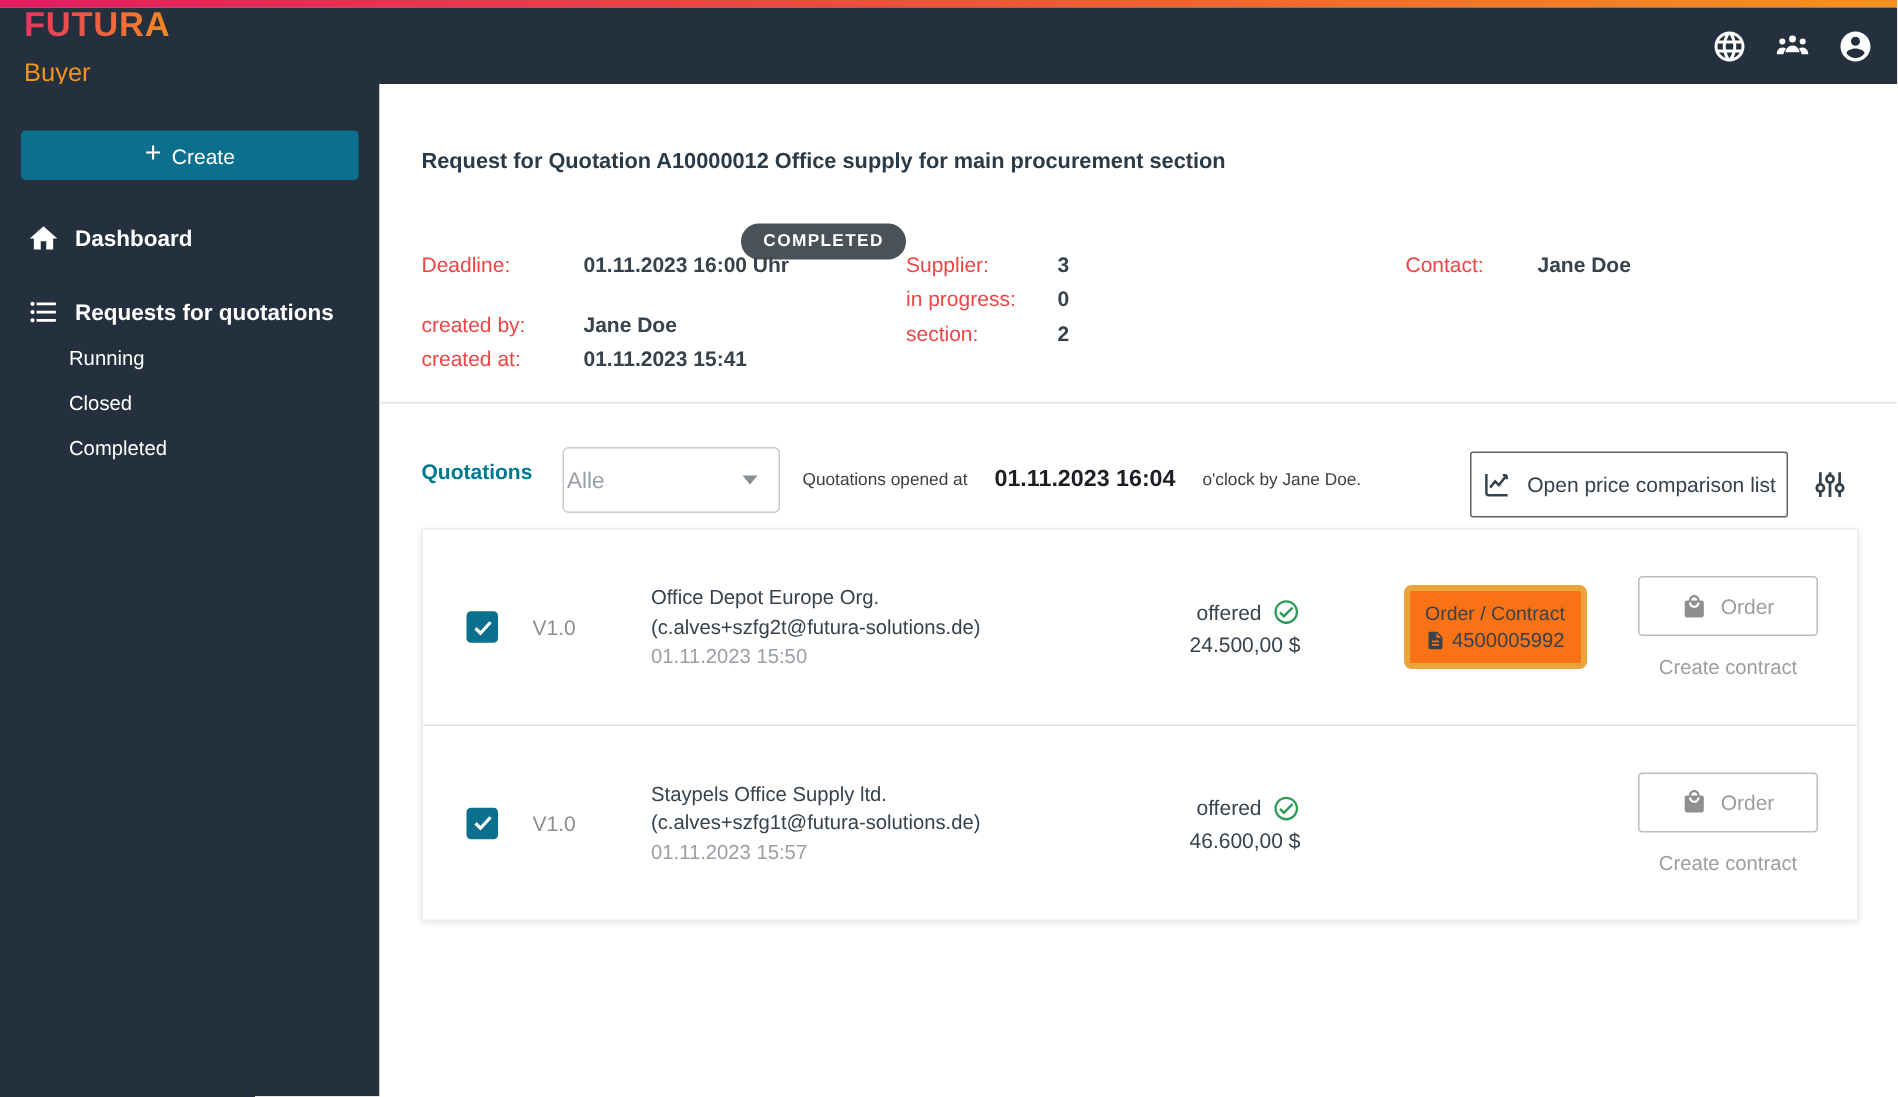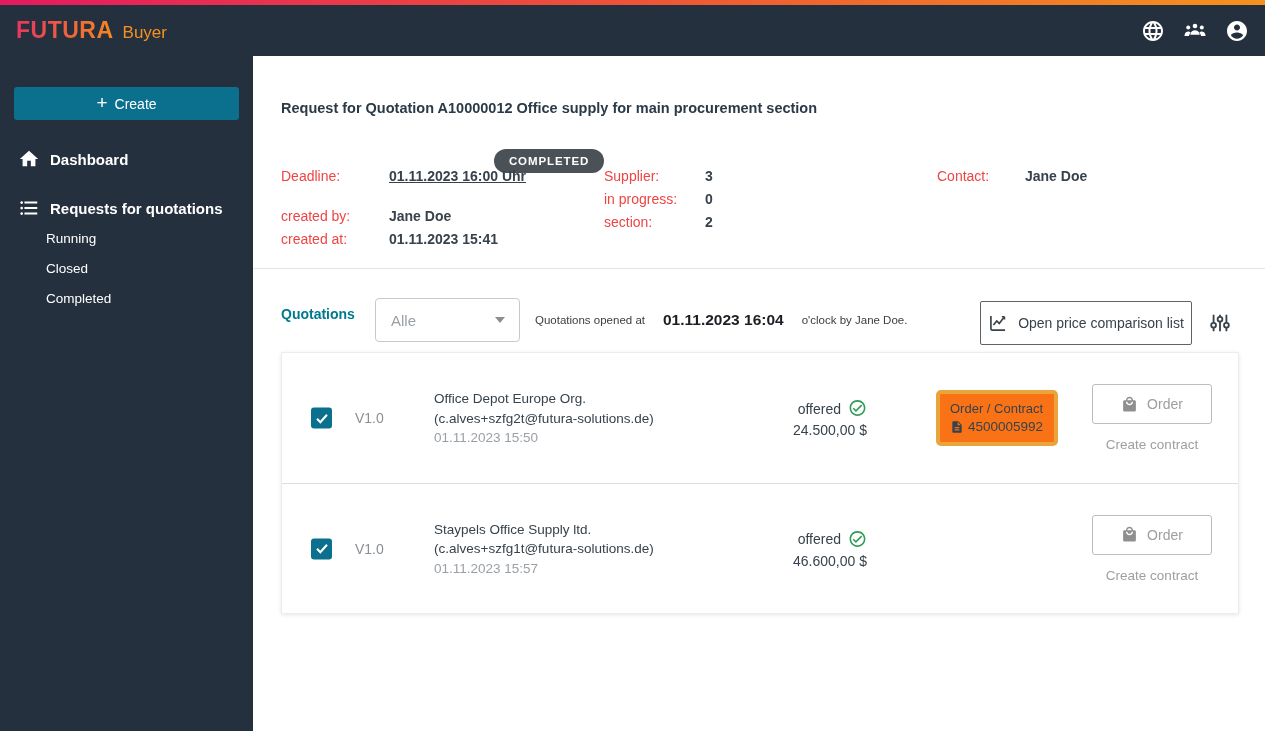--- a/index.html
+++ b/index.html
@@ -6,21 +6,21 @@
   html,body { width:1265px; height:731px; font-family:"Liberation Sans", sans-serif; background:#fff; }
   .page { position:relative; width:1265px; height:731px; overflow:hidden; background:#fff; }
 
   
   .stripe { position:absolute; top:0; left:0; width:100%; height:5px;
             background:linear-gradient(90deg,#e41a60 0%, #ef5a33 55%, #f5921e 100%); }
 
   
   .header { position:absolute; top:5px; left:0; width:100%; height:51px; background:#25303e;
             display:flex; align-items:center; padding:0 16px; }
-  .brand { display:flex; align-items:baseline; gap:9px; }
+  .brand { display:flex; align-items:baseline; gap:9px;flex-direction:column; }
   .brand-name { font-size:23px; font-weight:800; letter-spacing:.5px;
                 background:linear-gradient(90deg,#e8355f,#f58a1f);
                 -webkit-background-clip:text; background-clip:text; color:transparent; }
   .brand-suffix { font-size:17px; color:#f5921e; font-weight:400; }
   .header-icons { margin-left:auto; display:flex; align-items:center; gap:18px; }
   .hicon { width:24px; height:24px; display:block; cursor:pointer; }
 
   
   .sidebar { position:absolute; top:56px; left:0; width:253px; height:675px; background:#25303e; }
   .create-btn { position:absolute; left:14px; top:31px; width:225px; height:33px; background:#0b6f8e;
@@ -41,21 +41,21 @@
                   letter-spacing:.9px; padding:6px 15px; border-radius:13px; }
 
   .lbl { position:absolute; font-size:14px; color:#ef4444; }
   .val { position:absolute; font-size:14px; color:#37424c; font-weight:700; }
 
   .divider { position:absolute; left:0; width:100%; top:212px; border-top:1px solid #e4e4e4; }
 
   
   .q-label { position:absolute; left:28px; top:250px; color:#00798f; font-size:14px; font-weight:700; }
   .q-select { position:absolute; left:122px; top:242px; width:145px; height:44px; border:1px solid #c9c9c9;
-              border-radius:4px; background:#fff; display:flex; align-items:center; padding:0 14px 0 15px;
+              border-radius:4px; background:#fff; display:flex; align-items:center; padding:0 14px 0 2px;
               cursor:pointer; }
   .q-select-value { color:#9aa0a6; font-size:15px; flex:1; }
   .caret { width:0; height:0; border-left:5px solid transparent; border-right:5px solid transparent;
            border-top:6px solid #8a8f94; }
   .q-opened { position:absolute; left:282px; top:242px; height:44px; display:flex; align-items:center; gap:18px; }
   .q-opened .sm { font-size:11.5px; color:#3c4043; }
   .q-opened .big { font-size:15.5px; font-weight:700; color:#1b1f23; }
   .pc-btn { position:absolute; left:727px; top:245px; width:212px; height:44px; background:#fff;
             border:1px solid #5f6368; border-radius:2px; display:flex; align-items:center; justify-content:center;
             gap:10px; font-size:14px; color:#37424c; font-family:inherit; cursor:pointer; }
@@ -146,21 +146,21 @@
   </div>
 
   <div class="main">
 
     <div class="title-row">
       <span class="page-title">Request for Quotation A10000012 Office supply for main procurement section</span>
       <span class="status-badge">COMPLETED</span>
     </div>
 
     <span class="lbl" style="left:28px; top:112px;">Deadline:</span>
-    <span class="val" style="left:136px; top:112px;text-decoration:underline;">01.11.2023 16:00 Uhr</span>
+    <span class="val" style="left:136px; top:112px;">01.11.2023 16:00 Uhr</span>
     <span class="lbl" style="left:28px; top:152px;">created by:</span>
     <span class="val" style="left:136px; top:152px;">Jane Doe</span>
     <span class="lbl" style="left:28px; top:175px;">created at:</span>
     <span class="val" style="left:136px; top:175px;">01.11.2023 15:41</span>
 
     <span class="lbl" style="left:351px; top:112px;">Supplier:</span>
     <span class="val" style="left:452px; top:112px;">3</span>
     <span class="lbl" style="left:351px; top:135px;">in progress:</span>
     <span class="val" style="left:452px; top:135px;">0</span>
     <span class="lbl" style="left:351px; top:158px;">section:</span>

